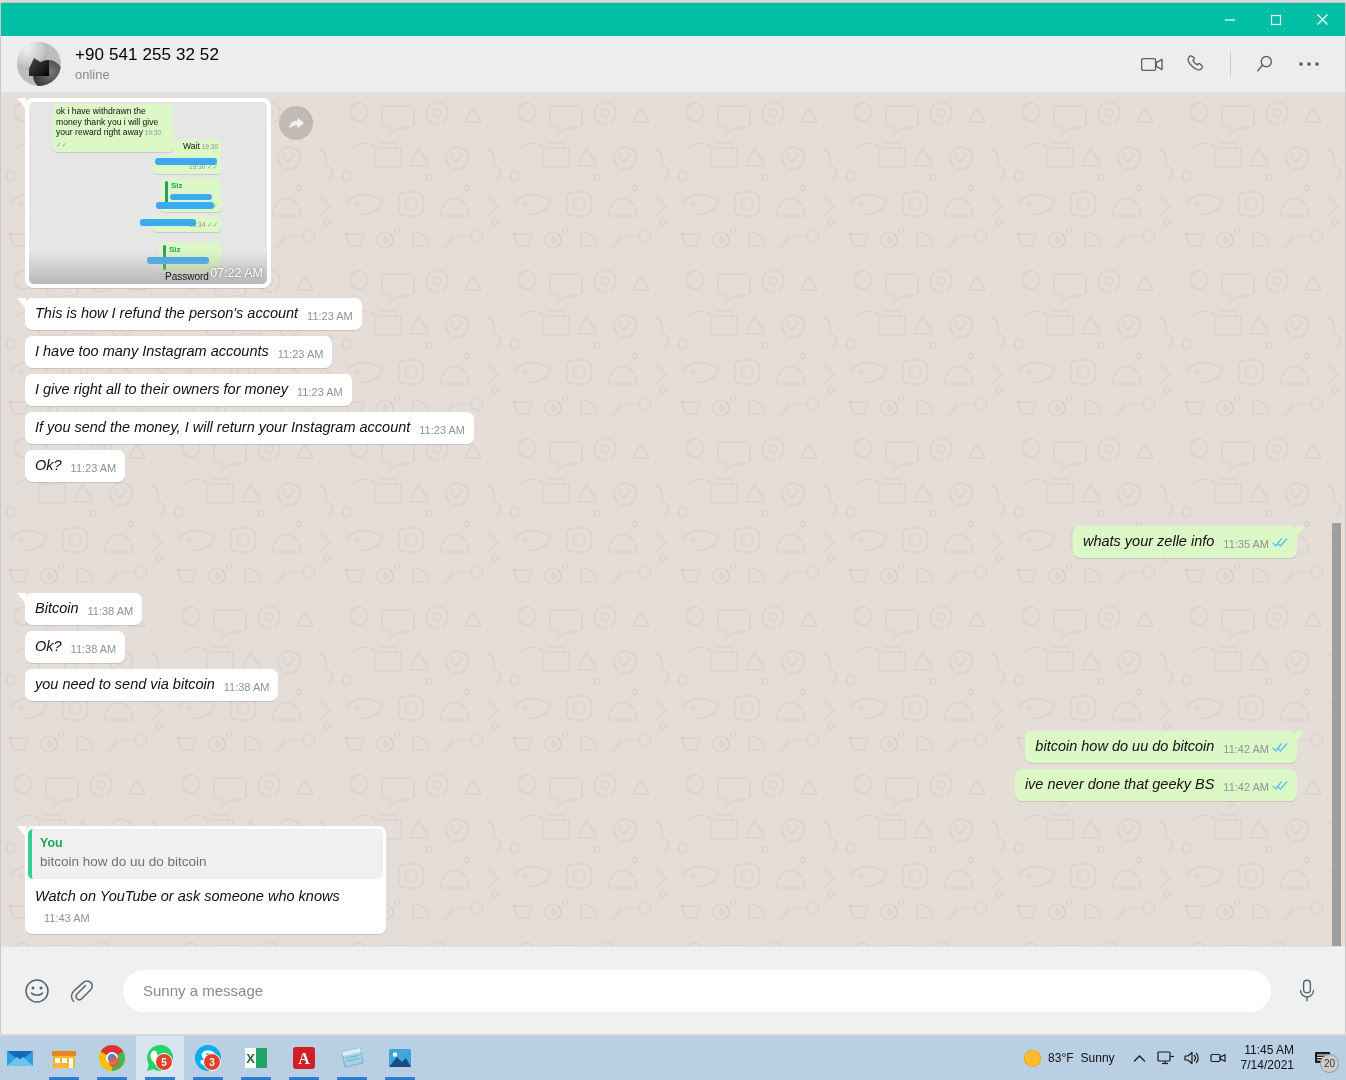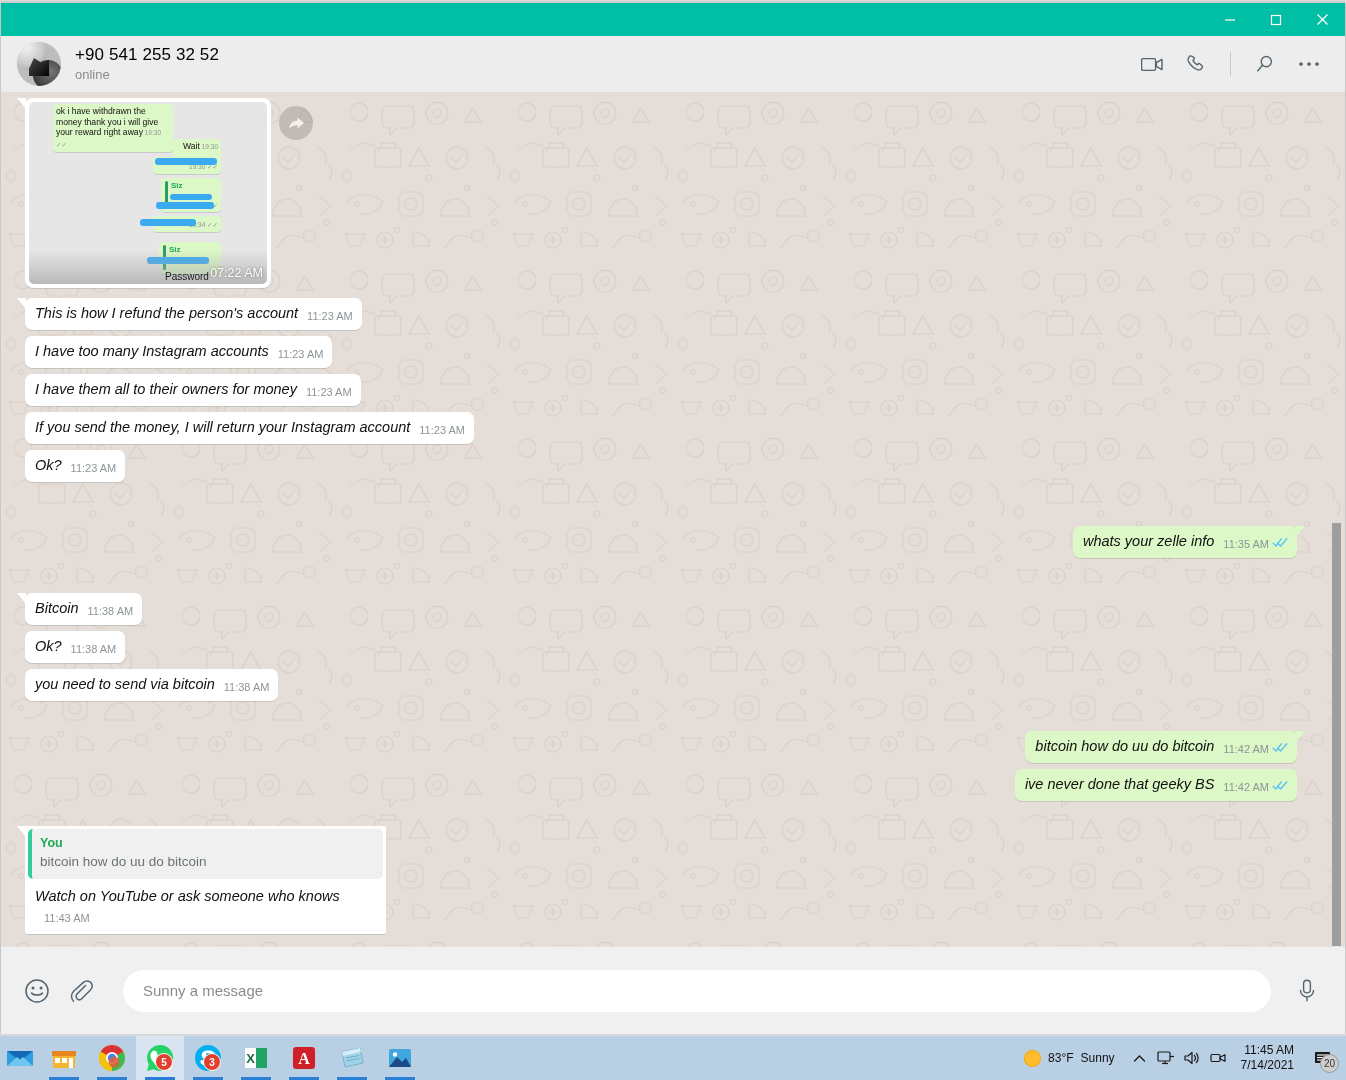--- a/index.html
+++ b/index.html
@@ -85,21 +85,21 @@
   .shot .qbar{position:absolute;width:2.5px;background:#2d9a6b;border-radius:2px;}
   .shot .qname{position:absolute;font-size:8px;color:#1fa855;font-weight:bold;}
   .shot .fade{position:absolute;left:0;right:0;bottom:0;height:34px;
         background:linear-gradient(to bottom,rgba(200,200,200,0) 0%,rgba(170,170,170,.75) 100%);}
   .shot .bigtime{position:absolute;right:4px;bottom:4px;font-size:12.5px;color:#fff;
         text-shadow:0 0 3px rgba(0,0,0,.45);}
   .fwd{position:absolute;left:262px;top:8px;width:34px;height:34px;border-radius:50%;
        background:rgba(160,150,145,.5);display:flex;align-items:center;justify-content:center;cursor:pointer;}
 
   
-  .qbub{background:#fff;border-radius:2px;box-shadow:0 1px .5px rgba(11,20,26,.13);
+  .qbub{background:#fff;border-radius:7px;box-shadow:0 1px .5px rgba(11,20,26,.13);
         margin-left:8px;padding:3px 3px 6px 3px;width:355px;position:relative;}
   .qbub:before{content:"";position:absolute;left:-8px;top:0;width:0;height:0;
        border-right:9px solid #fff;border-bottom:11px solid transparent;}
   .quote{background:#f0f0f0;border-radius:5px;border-left:4px solid #35cd96;
          padding:6px 9px 8px 8px;}
   .qauthor{font-size:12.5px;color:#1fa855;font-weight:bold;line-height:16px;}
   .qtext{font-size:13.5px;color:#6b7275;line-height:18px;margin-top:2px;}
   .qbody{padding:8px 7px 2px 7px;font-size:14.5px;color:#111;line-height:19px;}
 
   
@@ -293,21 +293,21 @@
         </div>
         <div class="row in">
           <div class="bub in notail">
             <span class="txt">I have too many Instagram accounts</span><span class="meta">
                   <span>11:23 AM</span>
                 </span>
           </div>
         </div>
         <div class="row in">
           <div class="bub in notail">
-            <span class="txt">I have them all to their owners for money</span><span class="meta">
+            <span class="txt">I give right all to their owners for money</span><span class="meta">
                   <span>11:23 AM</span>
                 </span>
           </div>
         </div>
         <div class="row in">
           <div class="bub in notail">
             <span class="txt">If you send the money, I will return your Instagram account</span><span class="meta">
                   <span>11:23 AM</span>
                 </span>
           </div>

